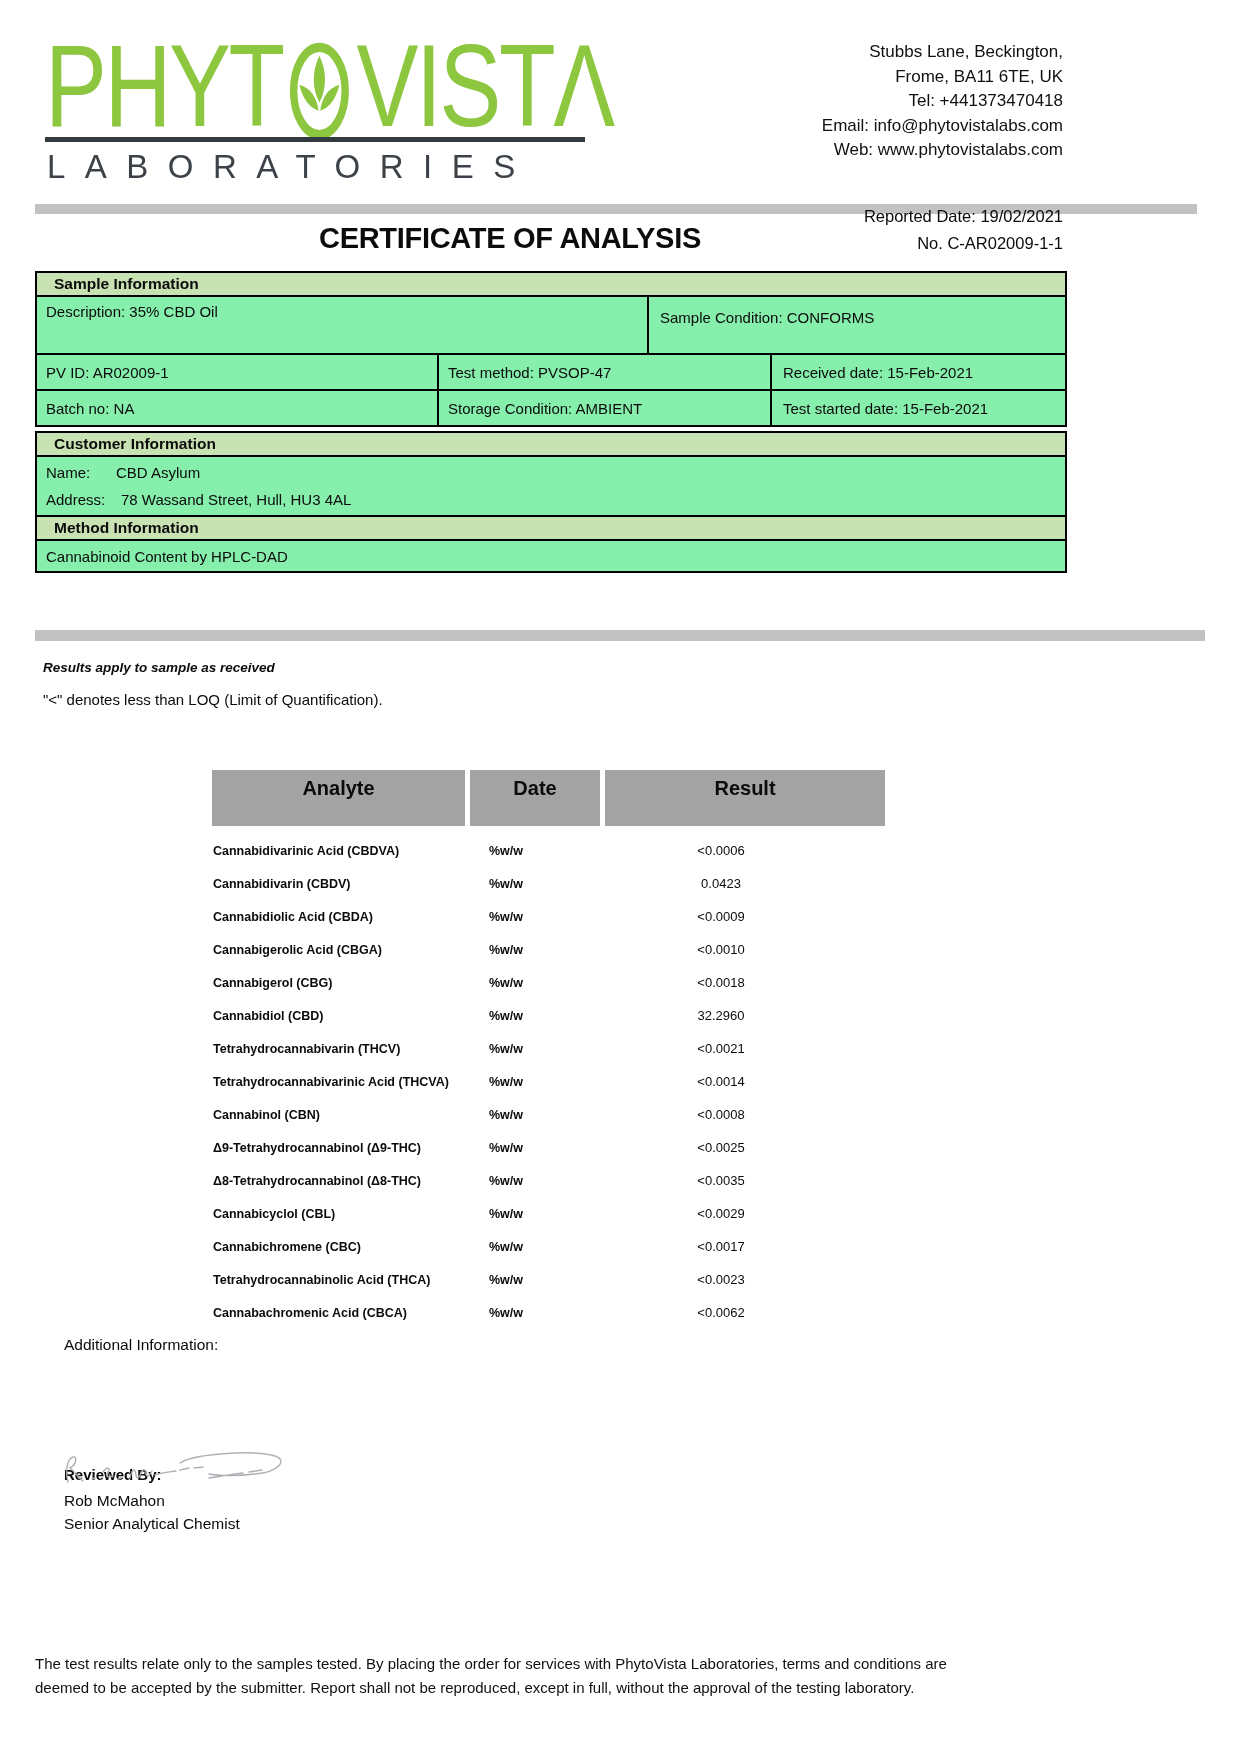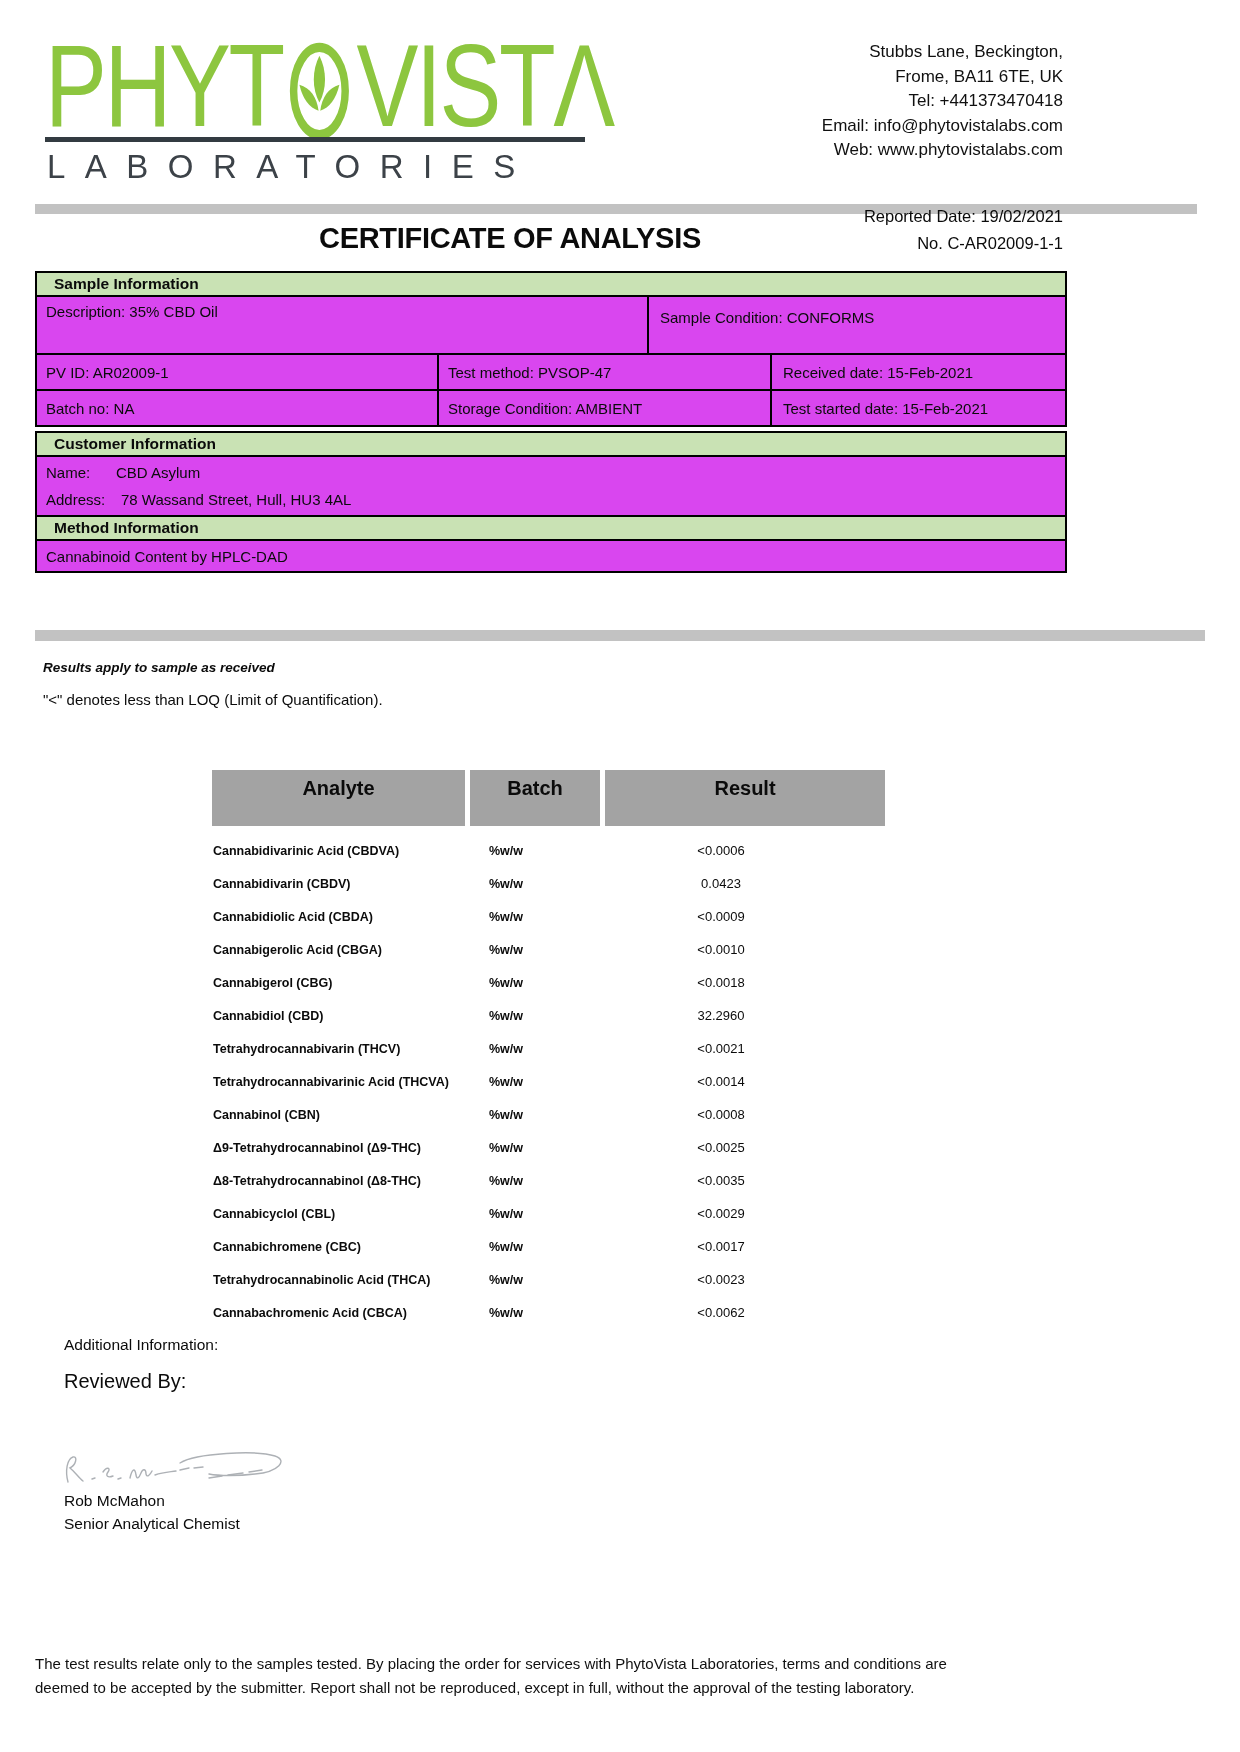--- a/index.html
+++ b/index.html
@@ -29,21 +29,21 @@
 
   .gray-bar-1{ position:absolute; left:35px; top:204px; width:1162px; height:10px; background:#c2c2c2; }
   .gray-bar-2{ position:absolute; left:35px; top:630px; width:1170px; height:11px; background:#c2c2c2; }
 
   .report-meta{ position:absolute; left:663px; top:203px; width:400px; text-align:right;
     font-size:16.5px; line-height:27px; }
   .doc-title{ position:absolute; left:160px; top:222px; width:700px; text-align:center;
     font-size:29px; font-weight:bold; letter-spacing:-0.3px; }
 
   
-  .sec{ position:absolute; left:35px; width:1028px; border:2px solid #000; box-sizing:content-box; background:#d946ef; }
+  .sec{ position:absolute; left:35px; width:1028px; border:2px solid #000; box-sizing:content-box; background:#86efac; }
   #sample-sec{ top:271px; }
   #customer-sec{ top:431px; }
   #method-sec{ top:515px; }
   .sec-bar{ background:#c9e2b4; border-bottom:2px solid #000; height:24px;
     font-weight:bold; font-size:15.5px; padding-left:17px; display:flex; align-items:center; box-sizing:border-box; }
   .rowA{ display:flex; height:56px; }
   .desc-cell{ width:612px; border-right:2px solid #000; padding:6px 9px; box-sizing:border-box; font-size:15px; }
   .cond-cell{ flex:1; padding:12px 11px; box-sizing:border-box; font-size:15px; }
   .row3{ display:flex; height:34px; border-top:2px solid #000; }
   .c1{ width:402px; border-right:2px solid #000; padding:16px 9px; display:flex; align-items:center; box-sizing:border-box; font-size:15px;}
@@ -66,21 +66,21 @@
   .h-analyte{ width:253px; } .h-units{ width:130px; } .h-result{ width:280px; }
   #results-rows{ position:absolute; left:212px; top:834px; width:673px; }
   .rrow{ display:flex; gap:5px; height:33px; align-items:center; }
   .rcell{ box-sizing:border-box; }
   .rc-analyte{ width:253px; padding-left:1px; font-weight:bold; font-size:12.5px; }
   .rc-units{ width:130px; padding-left:19px; font-weight:bold; font-size:12.5px; }
   .rc-result{ width:280px; text-align:center; padding-right:48px; font-size:13px; }
 
   
   .addl{ position:absolute; left:64px; top:1336px; font-weight:normal; font-size:15.5px; }
-  .reviewed{ position:absolute; left:64px; top:1370px; font-size:20px; }
+  .reviewed{ position:absolute; left:64px; top:1466px; font-size:15px;font-weight:bold; }
   .sig-svg{ position:absolute; left:58px; top:1447px; width:235px; height:44px; }
   .sig-name{ position:absolute; left:64px; top:1492px; font-size:15.5px; }
   .sig-role{ position:absolute; left:64px; top:1515px; font-size:15.5px; }
   .footer{ position:absolute; left:35px; top:1652px; width:1160px; font-size:15px; line-height:23.5px; color:#101010; }
 </style>
 </head>
 <body>
 
 <div class="page">
 
@@ -149,21 +149,21 @@
     <div class="method-box">Cannabinoid Content by HPLC-DAD</div>
   </div>
 
   <div class="gray-bar-2"></div>
 
   <div class="note-italic">Results apply to sample as received</div>
   <div class="note-loq">"&lt;" denotes less than LOQ (Limit of Quantification).</div>
 
   <div class="results-head">
     <div class="h-cell h-analyte">Analyte</div>
-    <div class="h-cell h-units">Batch</div>
+    <div class="h-cell h-units">Date</div>
     <div class="h-cell h-result">Result</div>
   </div>
   <div id="results-rows">
       <div class="rrow">
         <div class="rcell rc-analyte">Cannabidivarinic Acid (CBDVA)</div>
         <div class="rcell rc-units">%w/w</div>
         <div class="rcell rc-result">&lt;0.0006</div>
       </div>
       <div class="rrow">
         <div class="rcell rc-analyte">Cannabidivarin (CBDV)</div>

